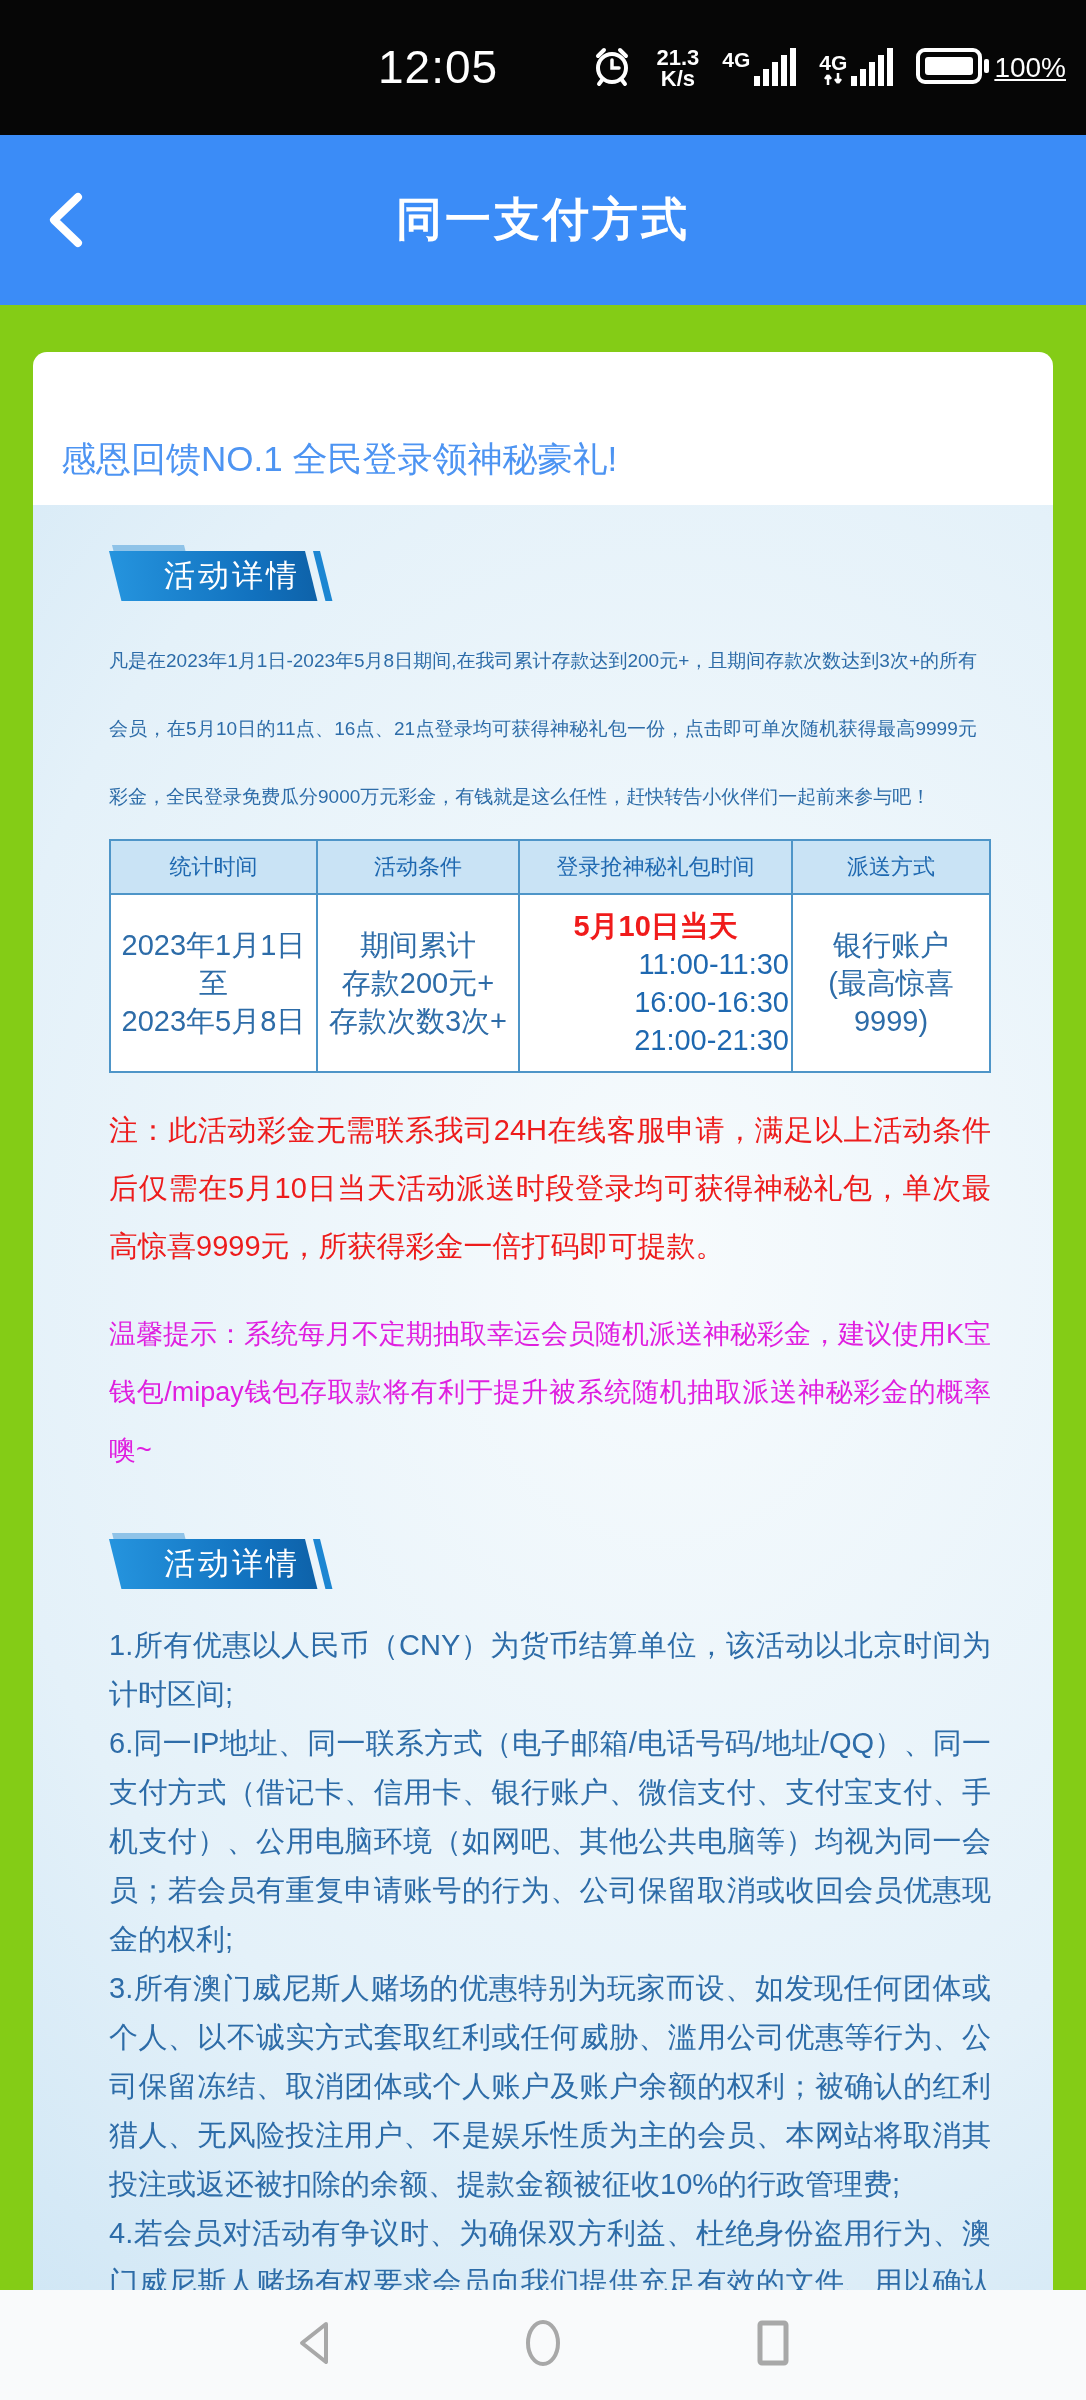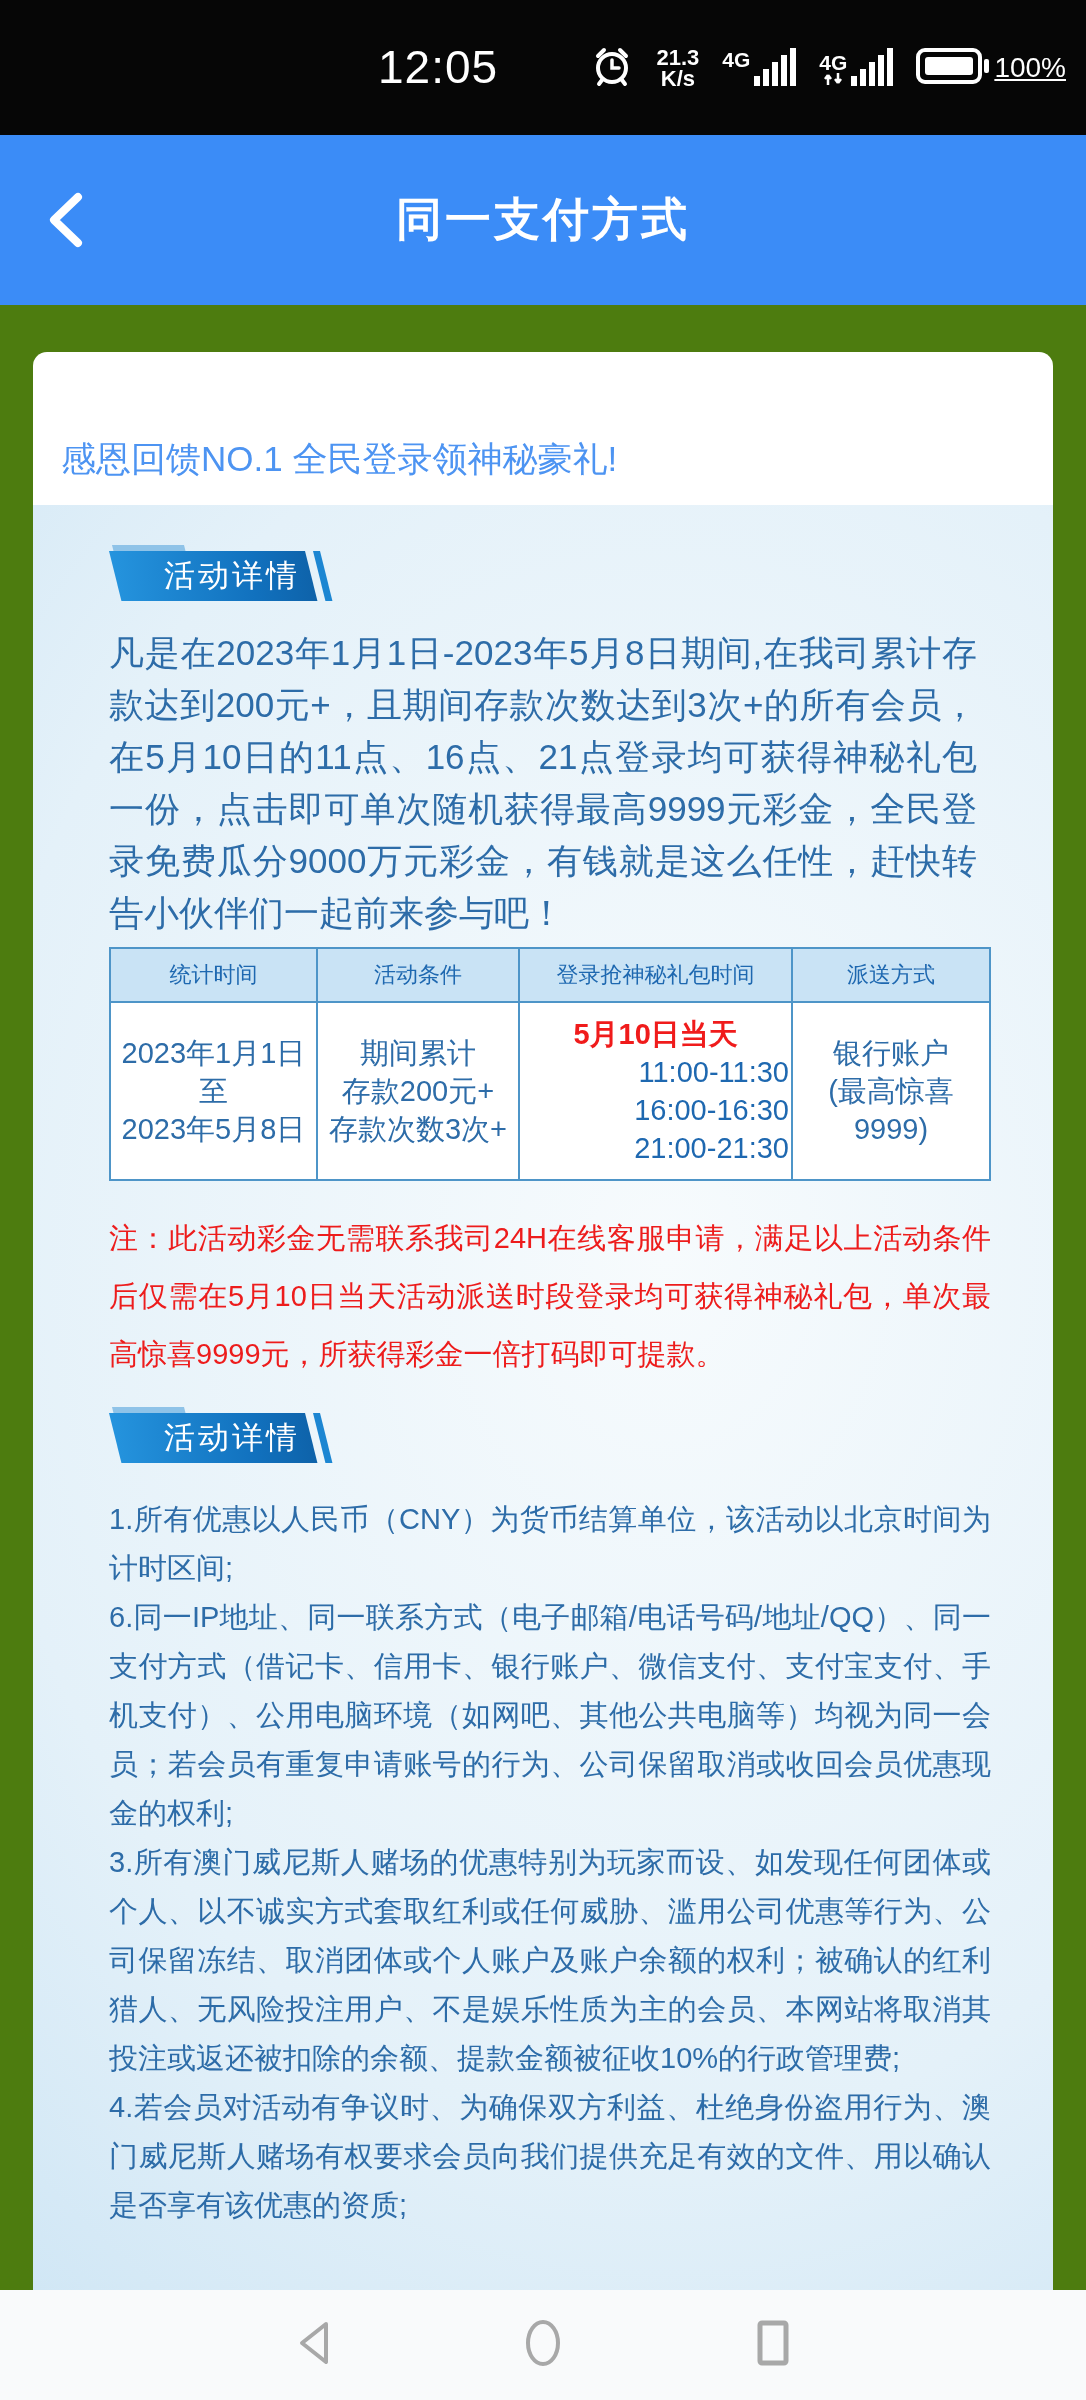--- a/index.html
+++ b/index.html
@@ -1,19 +1,19 @@
 <!DOCTYPE html>
 <html><head>
 <meta charset="utf-8">
 <style>
   html,body{margin:0;padding:0;background:#555;}
   *{box-sizing:border-box;}
   .page{
     position:relative;width:1086px;height:2400px;margin:0 auto;
-    background:#4d7c0f;overflow:hidden;
+    background:#84cc16;overflow:hidden;
     font-family:"Liberation Sans","DejaVu Sans",sans-serif;
   }
   
   .status-bar{position:absolute;top:0;left:0;width:1086px;height:135px;background:#060606;color:#fff;}
   .clock-time{position:absolute;left:378px;top:40px;font-size:46px;font-weight:500;letter-spacing:1px;}
   .status-icons{position:absolute;right:20px;top:0;height:135px;display:flex;align-items:center;gap:23px;}
   .net-speed{display:flex;flex-direction:column;align-items:center;line-height:21px;font-size:22px;font-weight:600;}
   .sig{display:flex;align-items:flex-end;gap:4px;}
   .sig-col{display:flex;flex-direction:column;align-items:center;line-height:17px;}
   .sig-4g{font-size:21px;font-weight:700;}
@@ -36,21 +36,21 @@
   .badge-main{position:absolute;left:0;top:0;width:196px;height:50px;
     background:linear-gradient(100deg,#2594DE 0%,#1171BE 70%,#0E62A9 100%);
     transform:skewX(14deg);transform-origin:top left;}
   .badge-stripe{position:absolute;left:204px;top:0;width:7px;height:50px;background:#1C86D2;
     transform:skewX(14deg);transform-origin:top left;}
   .badge-gloss{position:absolute;left:3px;top:-6px;width:72px;height:7px;background:#8FC3E8;
     transform:skewX(14deg);transform-origin:top left;}
   .badge-label{position:relative;z-index:2;color:#fff;font-size:31px;font-weight:400;
     line-height:50px;padding-left:32px;letter-spacing:3px;text-align:center;}
   
-  .intro{color:#2D6CA8;font-size:35px;line-height:52px;text-align:justify;margin:0 14px 8px 0;}
+  .intro{color:#2D6CA8;font-size:19px;line-height:68px;text-align:justify;margin:0 14px 8px 0;}
   .red-note{color:#ED1C1C;font-size:29px;line-height:58px;text-align:justify;margin:0 0 30px 0;}
   .warm-tip{color:#DF1FDF;font-size:27px;line-height:58px;text-align:justify;margin:0 0 60px 0;}
   .rules p{color:#2D6CA8;font-size:29px;line-height:49px;text-align:justify;margin:0;}
   
   .activity-table{width:100%;border-collapse:collapse;margin:0 0 28px 0;background:#fff;}
   .activity-table th,.activity-table td{border:2px solid #4E95C8;text-align:center;vertical-align:middle;}
   .activity-table th{background:#C9E3F5;color:#1E68B0;font-size:22px;font-weight:400;padding:11px 2px;}
   .activity-table td{padding:12px 2px;color:#2D6CA8;font-size:29px;line-height:38px;}
   .col-1{width:23.5%;}.col-2{width:23%;}.col-3{width:31%;}.col-4{width:22.5%;}
   .gift-day{color:#F01B1B;font-weight:700;}
@@ -178,20 +178,21 @@
           <td>
             <div>银行账户</div>
             <div>(最高惊喜9999)</div>
           </td>
         </tr>
       </tbody>
         </table>
 
       <p class="red-note">注：此活动彩金无需联系我司24H在线客服申请，满足以上活动条件后仅需在5月10日当天活动派送时段登录均可获得神秘礼包，单次最高惊喜9999元，所获得彩金一倍打码即可提款。</p>
 
+      <p class="warm-tip">温馨提示：系统每月不定期抽取幸运会员随机派送神秘彩金，建议使用K宝钱包/mipay钱包存取款将有利于提升被系统随机抽取派送神秘彩金的概率噢~</p>
 
       <div class="badge">
         <span class="badge-gloss"></span>
         <span class="badge-main"></span>
         <span class="badge-stripe"></span>
         <div class="badge-label" style="margin-bottom:32px;">活动详情</div>
       </div>
 
       <div class="rules" style="margin-top:32px;">
         <p>1.所有优惠以人民币（CNY）为货币结算单位，该活动以北京时间为计时区间;</p>

